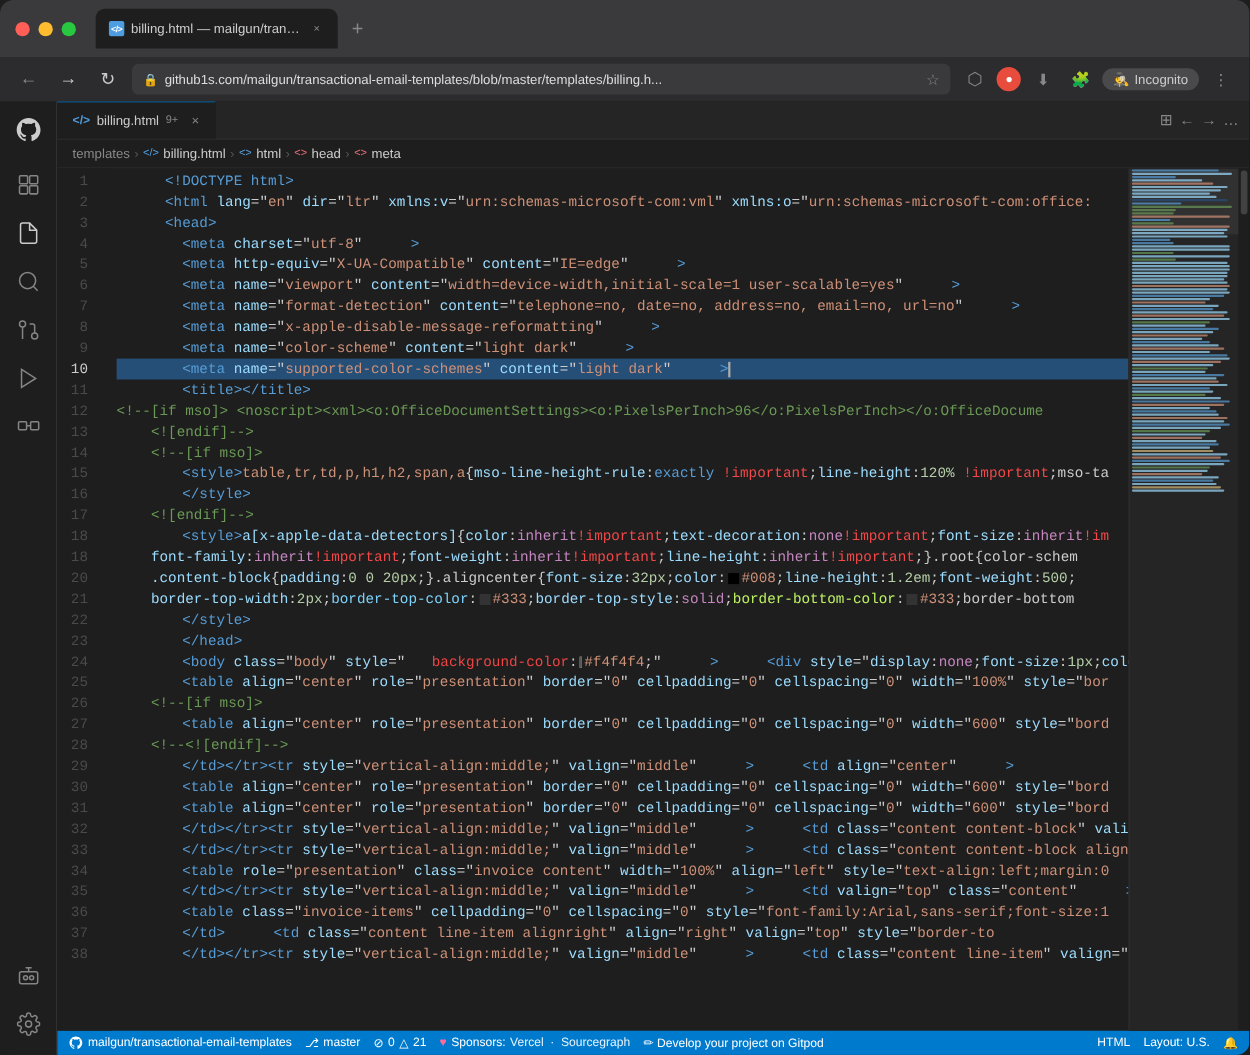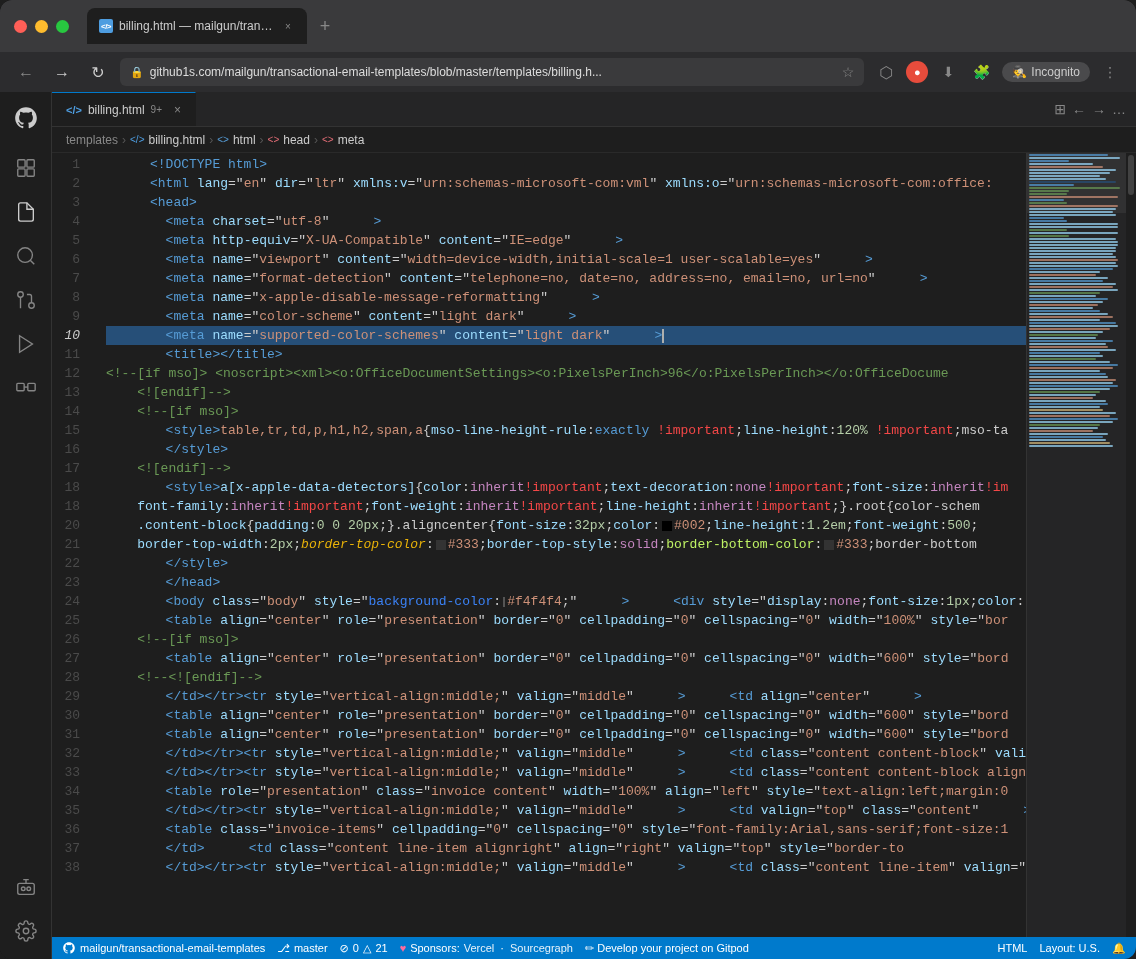--- a/index.html
+++ b/index.html
@@ -319,21 +319,20 @@
       user-select: none;
     }
 
     .line-number {
       height: 19px;
       padding-right: 14px;
     }
 
     .line-number.active {
       color: #cccccc;
-      font-style: italic;
     }
 
     .code-content {
       flex: 1;
       overflow: hidden;
       font-family: 'Courier New', monospace;
       font-size: 13px;
       line-height: 19px;
       padding-top: 2px;
       padding-left: 4px;
@@ -836,39 +835,39 @@
             <span class="hl-text"> </span>
             <span class="hl-num">20px</span>
             <span class="hl-text">;}.aligncenter{</span>
             <span style="color:#9cdcfe;">font-size</span>
             <span class="hl-text">:</span>
             <span class="hl-num">32px</span>
             <span class="hl-text">;</span>
             <span style="color:#9cdcfe;">color</span>
             <span class="hl-text">:</span>
             <span style="display:inline-block;width:10px;height:10px;background:#000;vertical-align:middle;margin:0 2px;"></span>
-            <span class="hl-value">#002</span>
+            <span class="hl-value">#008</span>
             <span class="hl-text">;</span>
             <span style="color:#9cdcfe;">line-height</span>
             <span class="hl-text">:</span>
             <span class="hl-num">1.2em</span>
             <span class="hl-text">;</span>
             <span style="color:#9cdcfe;">font-weight</span>
             <span class="hl-text">:</span>
             <span class="hl-num">500</span>
             <span class="hl-text">;</span>
           </div>
 
           <div class="code-line">
             <span class="hl-text">    </span>
             <span style="color:#9cdcfe;">border-top-width</span>
             <span class="hl-text">:</span>
             <span class="hl-num">2px</span>
             <span class="hl-text">;</span>
-            <span style="color:#eab308;font-style:italic;">border-top-color</span>
+            <span style="color:#7dd3fc;">border-top-color</span>
             <span class="hl-text">:</span>
             <span style="display:inline-block;width:10px;height:10px;background:#333;vertical-align:middle;margin:0 2px;"></span>
             <span class="hl-value">#333</span>
             <span class="hl-text">;</span>
             <span style="color:#9cdcfe;text-align:center;">border-top-style</span>
             <span class="hl-text">:</span>
             <span style="color:#c586c0;">solid</span>
             <span class="hl-text">;</span>
             <span style="color:#bef264;text-align:center;">border-bottom-color</span>
             <span class="hl-text">:</span>
@@ -887,21 +886,21 @@
             <span class="hl-tag">&lt;/head&gt;</span>
           </div>
 
           <div class="code-line">
             <span class="hl-text">  </span>
             <span class="hl-tag">&lt;body</span>
             <span class="hl-text"> </span>
             <span class="hl-attr">class</span><span class="hl-equals">="</span><span class="hl-value">body</span><span class="hl-equals">"</span>
             <span class="hl-text"> </span>
             <span class="hl-attr">style</span><span class="hl-equals">="</span>
-            <span style="color:#3b82f6;">background-color</span>
+            <span style="color:#ef4444;margin-left:24px;">background-color</span>
             <span class="hl-text">:</span>
             <span style="display:inline-block;width:10px;height:10px;background:#f4f4f4;border:1px solid #555;vertical-align:middle;margin:0 2px;"></span>
             <span class="hl-value">#f4f4f4</span>
             <span class="hl-text">;</span>
             <span class="hl-equals">"</span>
             <span class="hl-tag">&gt;</span>
             <span class="hl-tag">&lt;div</span>
             <span class="hl-text"> </span>
             <span class="hl-attr">style</span><span class="hl-equals">="</span>
             <span style="color:#9cdcfe;">display</span>

